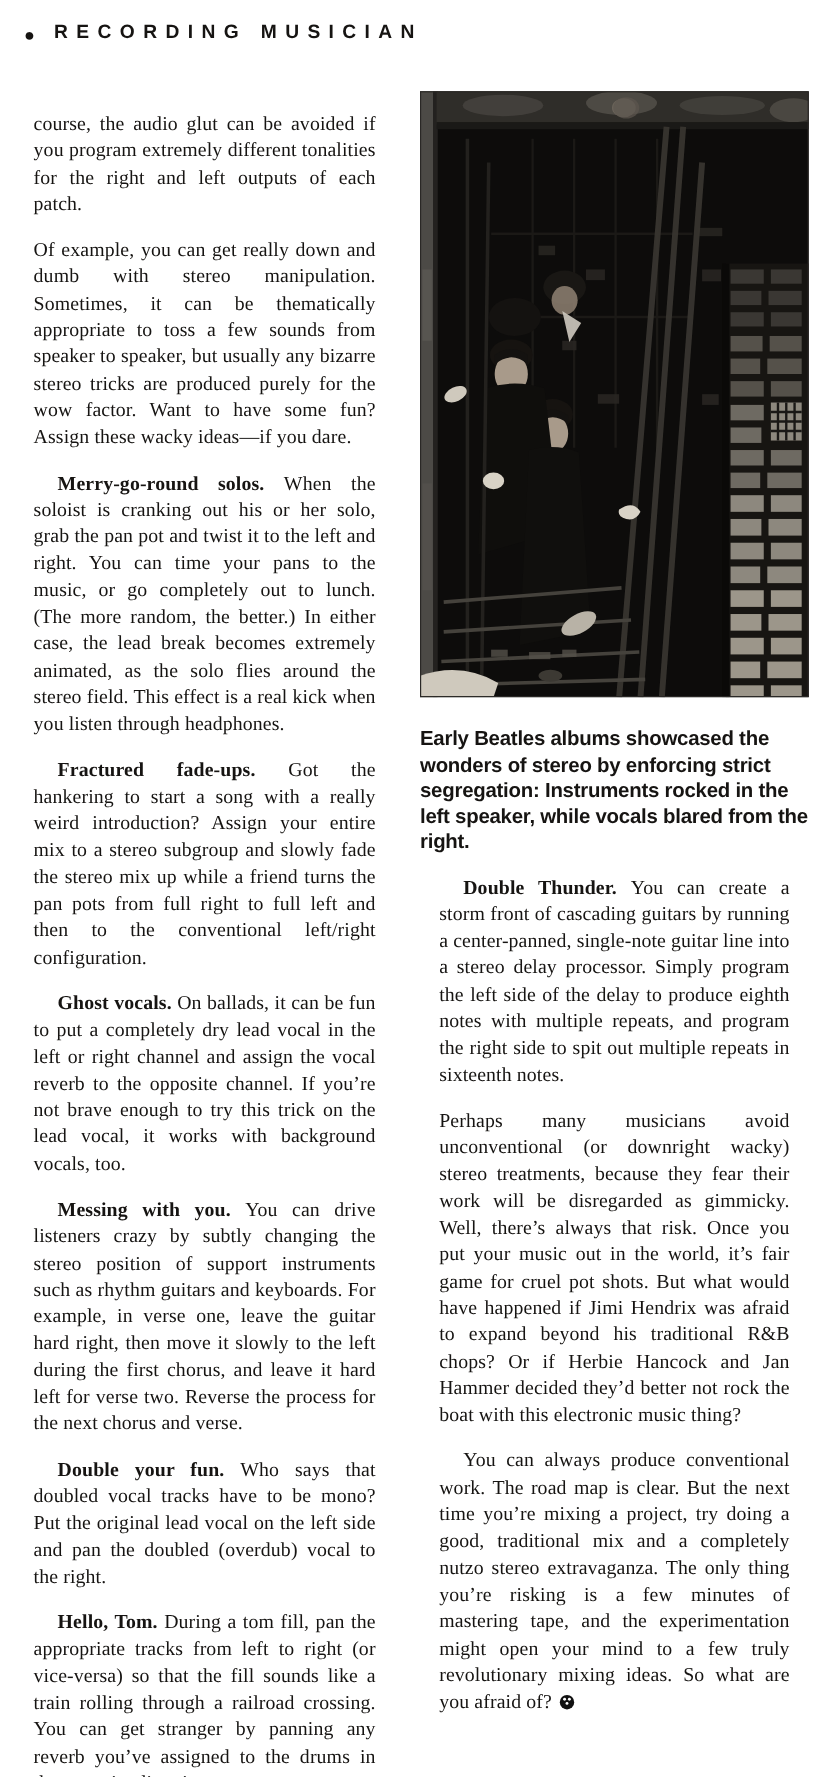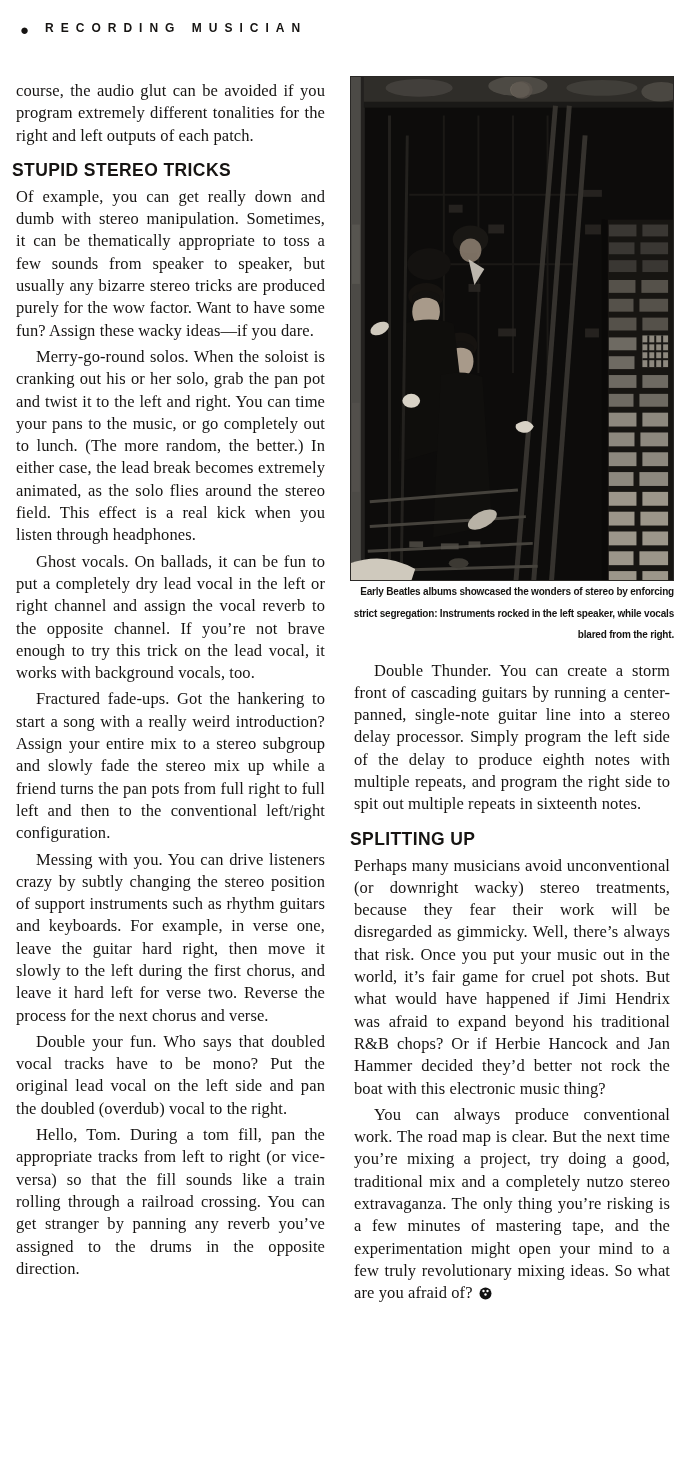--- a/index.html
+++ b/index.html
@@ -16,60 +16,60 @@
   }
   .kicker{
     display:flex;align-items:center;gap:16px;
     font-family:"Liberation Sans","DejaVu Sans",sans-serif;
     font-weight:bold;
     margin:4px 0 0 8px;
     height:24px;
   }
   .kicker .bullet{font-size:15px;line-height:1;transform:translateY(1px);}
   .kicker .kicker-title{
-    font-size:12px;letter-spacing:7px;white-space:nowrap;
+    font-size:16px;letter-spacing:7px;white-space:nowrap;
   }
   .columns{
     display:flex;
     gap:21px;
     margin-top:36px;
   }
   .col{width:322px;box-sizing:border-box;}
   .col-right{width:324px;}
   .body-text p{
-    margin:4px;
+    margin:16px;
     font-size:16.5px;
     line-height:22.3px;
     text-align:justify;
     letter-spacing:0.1px;
     hyphens:auto;
     -webkit-hyphens:auto;
   }
   .body-text p.indent{text-indent:20px;}
   .section-heading{
     font-family:"Liberation Sans","DejaVu Sans",sans-serif;
     font-weight:bold;
     font-size:17.5px;
     letter-spacing:0.4px;
     margin:13px 0 5px 0;
   }
-  .run-bold{font-weight:normal;}
+  .run-bold{font-weight:bold;}
   .run-italic{}
   .photo-figure{margin:0;}
   .photo-frame{
     width:324px;height:505px;
     display:block;
   }
   .photo-caption{
     font-family:"Liberation Sans","DejaVu Sans",sans-serif;
     font-weight:bold;
-    font-size:10px;
+    font-size:17px;
     line-height:21.5px;
-    margin:0 0 14px 0;
-    text-align:right;
+    margin:24px 0 14px 0;
+    text-align:left;
     letter-spacing:-0.2px;
   }
   .endmark{
     display:inline-block;
     vertical-align:-2px;
     margin-left:6px;
   }
 </style>
 </head>
 <body>
@@ -78,25 +78,24 @@
 
   <div class="kicker">
     <span class="bullet">●</span>
     <span class="kicker-title">RECORDING MUSICIAN</span>
   </div>
 
   <div class="columns">
 
     <div class="col col-left body-text" id="col-left">
         <p class=""><span>course, the audio glut can be avoided if you program extremely different tonalities for the right and left outputs of each patch.</span></p>
-        <h2 class="section-heading">STUPID STEREO TRICKS</h2>
         <p class=""><span>Of example, you </span><span class="run-italic">can</span><span> get really down and dumb with stereo manipulation. Sometimes, it can be thematically appropriate to toss a few sounds from speaker to speaker, but usually any bizarre stereo tricks are produced purely for the wow factor. Want to have some fun? Assign these wacky ideas—if you dare.</span></p>
         <p class="indent"><span class="run-bold">Merry-go-round solos. </span><span>When the soloist is cranking out his or her solo, grab the pan pot and twist it to the left and right. You can time your pans to the music, or go completely out to lunch. (The more random, the better.) In either case, the lead break becomes extremely animated, as the solo flies around the stereo field. This effect is a real kick when you listen through headphones.</span></p>
+        <p class="indent"><span class="run-bold">Fractured fade-ups. </span><span>Got the hankering to start a song with a really weird introduction? Assign your entire mix to a stereo subgroup and slowly fade the stereo mix up while a friend turns the pan pots from full right to full left and then to the conventional left/right configuration.</span></p>
         <p class="indent"><span class="run-bold">Ghost vocals. </span><span>On ballads, it can be fun to put a completely dry lead vocal in the left or right channel and assign the vocal reverb to the opposite channel. If you’re not brave enough to try this trick on the lead vocal, it works with background vocals, too.</span></p>
-        <p class="indent"><span class="run-bold">Fractured fade-ups. </span><span>Got the hankering to start a song with a really weird introduction? Assign your entire mix to a stereo subgroup and slowly fade the stereo mix up while a friend turns the pan pots from full right to full left and then to the conventional left/right configuration.</span></p>
         <p class="indent"><span class="run-bold">Messing with you. </span><span>You can drive listeners crazy by subtly changing the stereo position of support instruments such as rhythm guitars and keyboards. For example, in verse one, leave the guitar hard right, then move it slowly to the left during the first chorus, and leave it hard left for verse two. Reverse the process for the next chorus and verse.</span></p>
         <p class="indent"><span class="run-bold">Double your fun. </span><span>Who says that doubled vocal tracks have to be mono? Put the original lead vocal on the left side and pan the doubled (overdub) vocal to the right.</span></p>
         <p class="indent"><span class="run-bold">Hello, Tom. </span><span>During a tom fill, pan the appropriate tracks from left to right (or vice-versa) so that the fill sounds like a train rolling through a railroad crossing. You can get stranger by panning any reverb you’ve assigned to the drums in the </span><span class="run-italic">opposite</span><span> direction.</span></p>
       </div>
 
     <div class="col col-right">
       <figure class="photo-figure">
         <svg class="photo-frame" viewBox="0 0 328 510" preserveAspectRatio="none" xmlns="http://www.w3.org/2000/svg">
 
           <rect x="0" y="0" width="328" height="510" fill="#0d0c0b"></rect>
@@ -246,21 +245,20 @@
 
           <path d="M0,492 q35,-12 66,6 l-4,12 l-62,0 z" fill="#cfc9bd"></path>
 
           <rect x="0" y="0" width="328" height="510" fill="none" stroke="#2a2826" stroke-width="2"></rect>
         </svg>
         <figcaption class="photo-caption">Early Beatles albums showcased the wonders of stereo by enforcing strict segregation: Instruments rocked in the left speaker, while vocals blared from the right.</figcaption>
       </figure>
 
       <div class="body-text" id="col-right-text">
           <p class="indent"><span class="run-bold">Double Thunder. </span><span>You can create a storm front of cascading guitars by running a center-panned, single-note guitar line into a stereo delay processor. Simply program the left side of the delay to produce eighth notes with multiple repeats, and program the right side to spit out multiple repeats in sixteenth notes.</span></p>
-          <h2 class="section-heading">SPLITTING UP</h2>
           <p class=""><span>Perhaps many musicians avoid unconventional (or downright wacky) stereo treatments, because they fear their work will be disregarded as gimmicky. Well, there’s always that risk. Once you put your music out in the world, it’s fair game for cruel pot shots. But what would have happened if Jimi Hendrix was afraid to expand beyond his traditional R&amp;B chops? Or if Herbie Hancock and Jan Hammer decided they’d better not rock the boat with this electronic music thing?</span></p>
           <p class="indent"><span>You can always produce conventional work. The road map is clear. But the next time you’re mixing a project, try doing a good, traditional mix </span><span class="run-italic">and</span><span> a completely nutzo stereo extravaganza. The only thing you’re risking is a few minutes of mastering tape, and the experimentation might open your mind to a few truly revolutionary mixing ideas. So what </span><span class="run-italic">are</span><span> you afraid of?</span><svg width="13" height="13" viewBox="0 0 13 13" class="endmark">
               <circle cx="6.5" cy="6.5" r="6" fill="#111"></circle>
               <circle cx="4.5" cy="4" r="1.2" fill="#fff"></circle>
               <circle cx="8.5" cy="4" r="1.2" fill="#fff"></circle>
               <circle cx="6.5" cy="7.5" r="1.2" fill="#fff"></circle>
             </svg></p>
         </div>
     </div>
 

